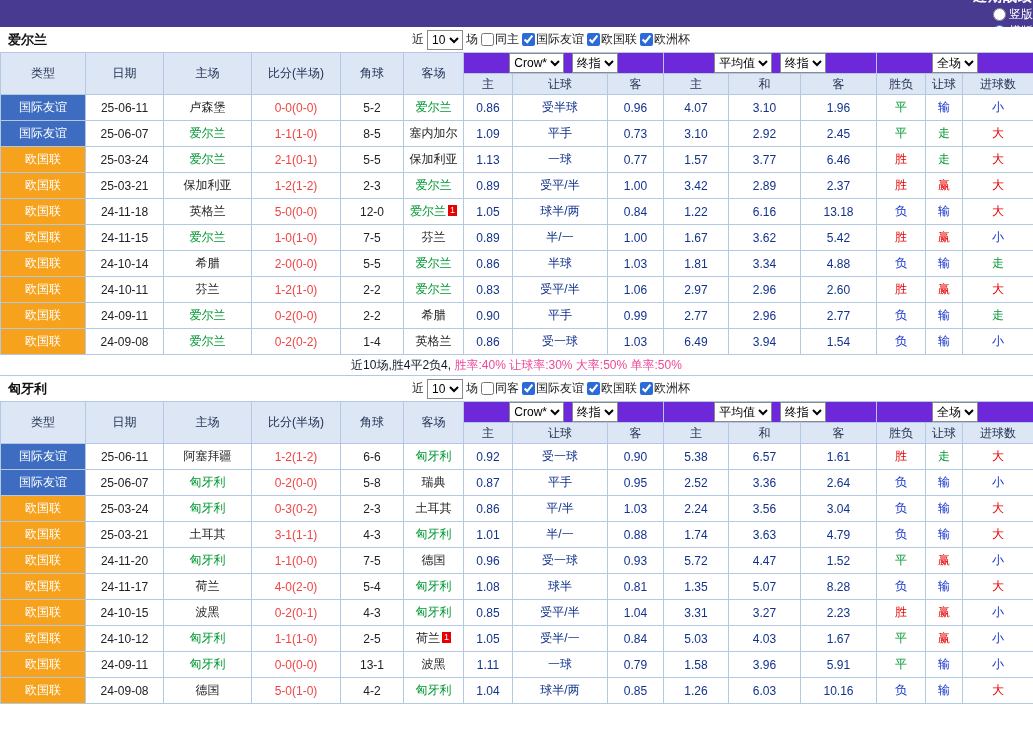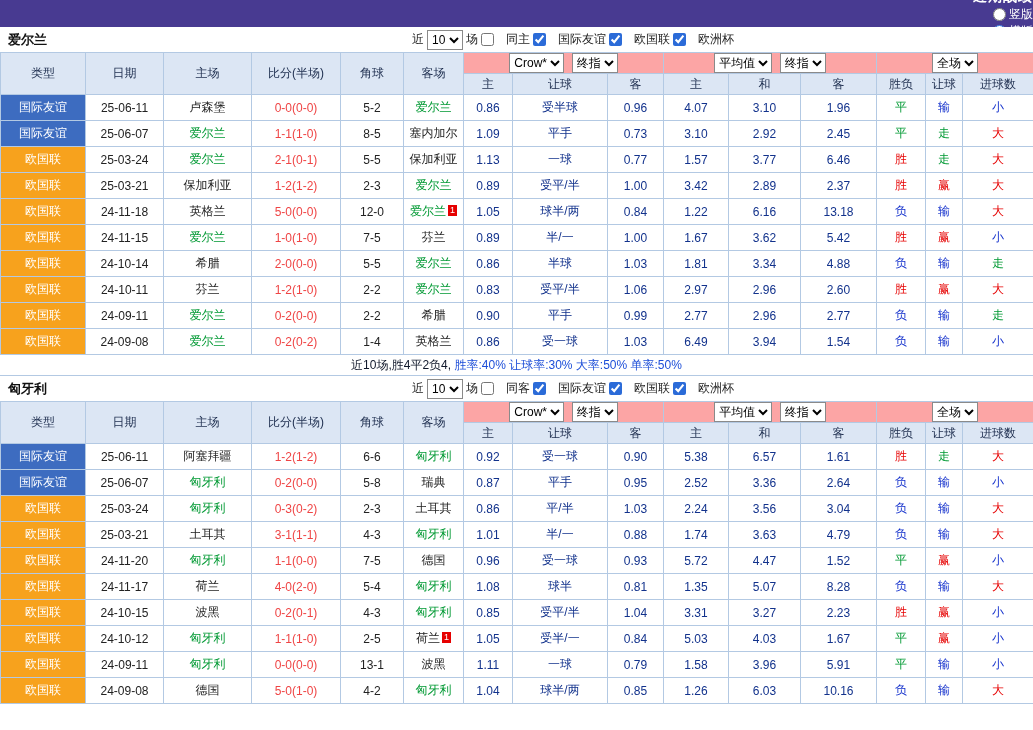--- a/index.html
+++ b/index.html
@@ -13,30 +13,30 @@
     height:27px; background:#483a91; color:#fff;
     display:flex; align-items:flex-end; justify-content:center; flex-direction:column;
   }
   .topbar-title { font-weight:bold; font-size:14px; letter-spacing:1px; }
   .radio-opt { display:inline-flex; align-items:center; gap:3px; cursor:pointer; font-size:12px; }
   input[type=radio], input[type=checkbox] { accent-color:#2b6bd8; width:13px; height:13px; margin:0; }
 
   .section-bar { position:relative; height:25px; display:flex; align-items:center; background:#fff; }
   .team-name { font-weight:bold; font-size:13px; padding-left:8px; color:#111; }
   .filter { position:absolute; left:412px; top:0; height:25px; display:flex; align-items:center; gap:3px; white-space:nowrap; }
-  .filter label { display:inline-flex; align-items:center; gap:12px; cursor:pointer; }
+  .filter label { display:inline-flex; align-items:center; gap:1px; cursor:pointer; }
   select { font-size:12px; height:20px; background:#fff; border:1px solid #8a8a8a; }
 
   table { border-collapse:collapse; width:1033px; table-layout:fixed; }
   th, td {
     border:1px solid #b3c9e3; text-align:center;
     padding:0 2px; overflow:hidden; white-space:nowrap; height:26px;
   }
   thead th { background:#dce6f4; font-weight:normal; color:#1d2d4e; height:21px; }
-  thead th.sel-cell { background:#fca5a5; }
+  thead th.sel-cell { background:#6d28d9; }
   .sel-cell select { margin:0 2px; }
 
   td.type-cell { color:#fff; }
   .t-blue  { background:#3d6cc0; }
   .t-orange{ background:#f7a21d; }
   .green   { color:#009933; }
   .score   { color:#ef4444; }
   .odds    { color:#12328c; }
   .c-red   { color:#e60000; }
   .c-blue  { color:#1330cc; }
@@ -44,21 +44,21 @@
   sup.redcard {
     display:inline-block; background:#e60000; color:#fff;
     font-size:9px; line-height:11px; padding:0 2px; margin-left:2px;
     vertical-align:2px;
   }
   .summary-row {
     height:21px; line-height:21px; text-align:center;
     border-bottom:1px solid #b3c9e3;
   }
   .sum-prefix { color:#0f172a; }
-  .sum-stats  { color:#1d4ed8; }
+  .sum-stats  { color:#ec4899; }
 </style>
 </head>
 <body>
 
 <div class="topbar">
   <span class="topbar-title">近期战绩</span>
   <label class="radio-opt">
     <input type="radio" name="layout" style="">
     <span>竖版</span>
   </label>

